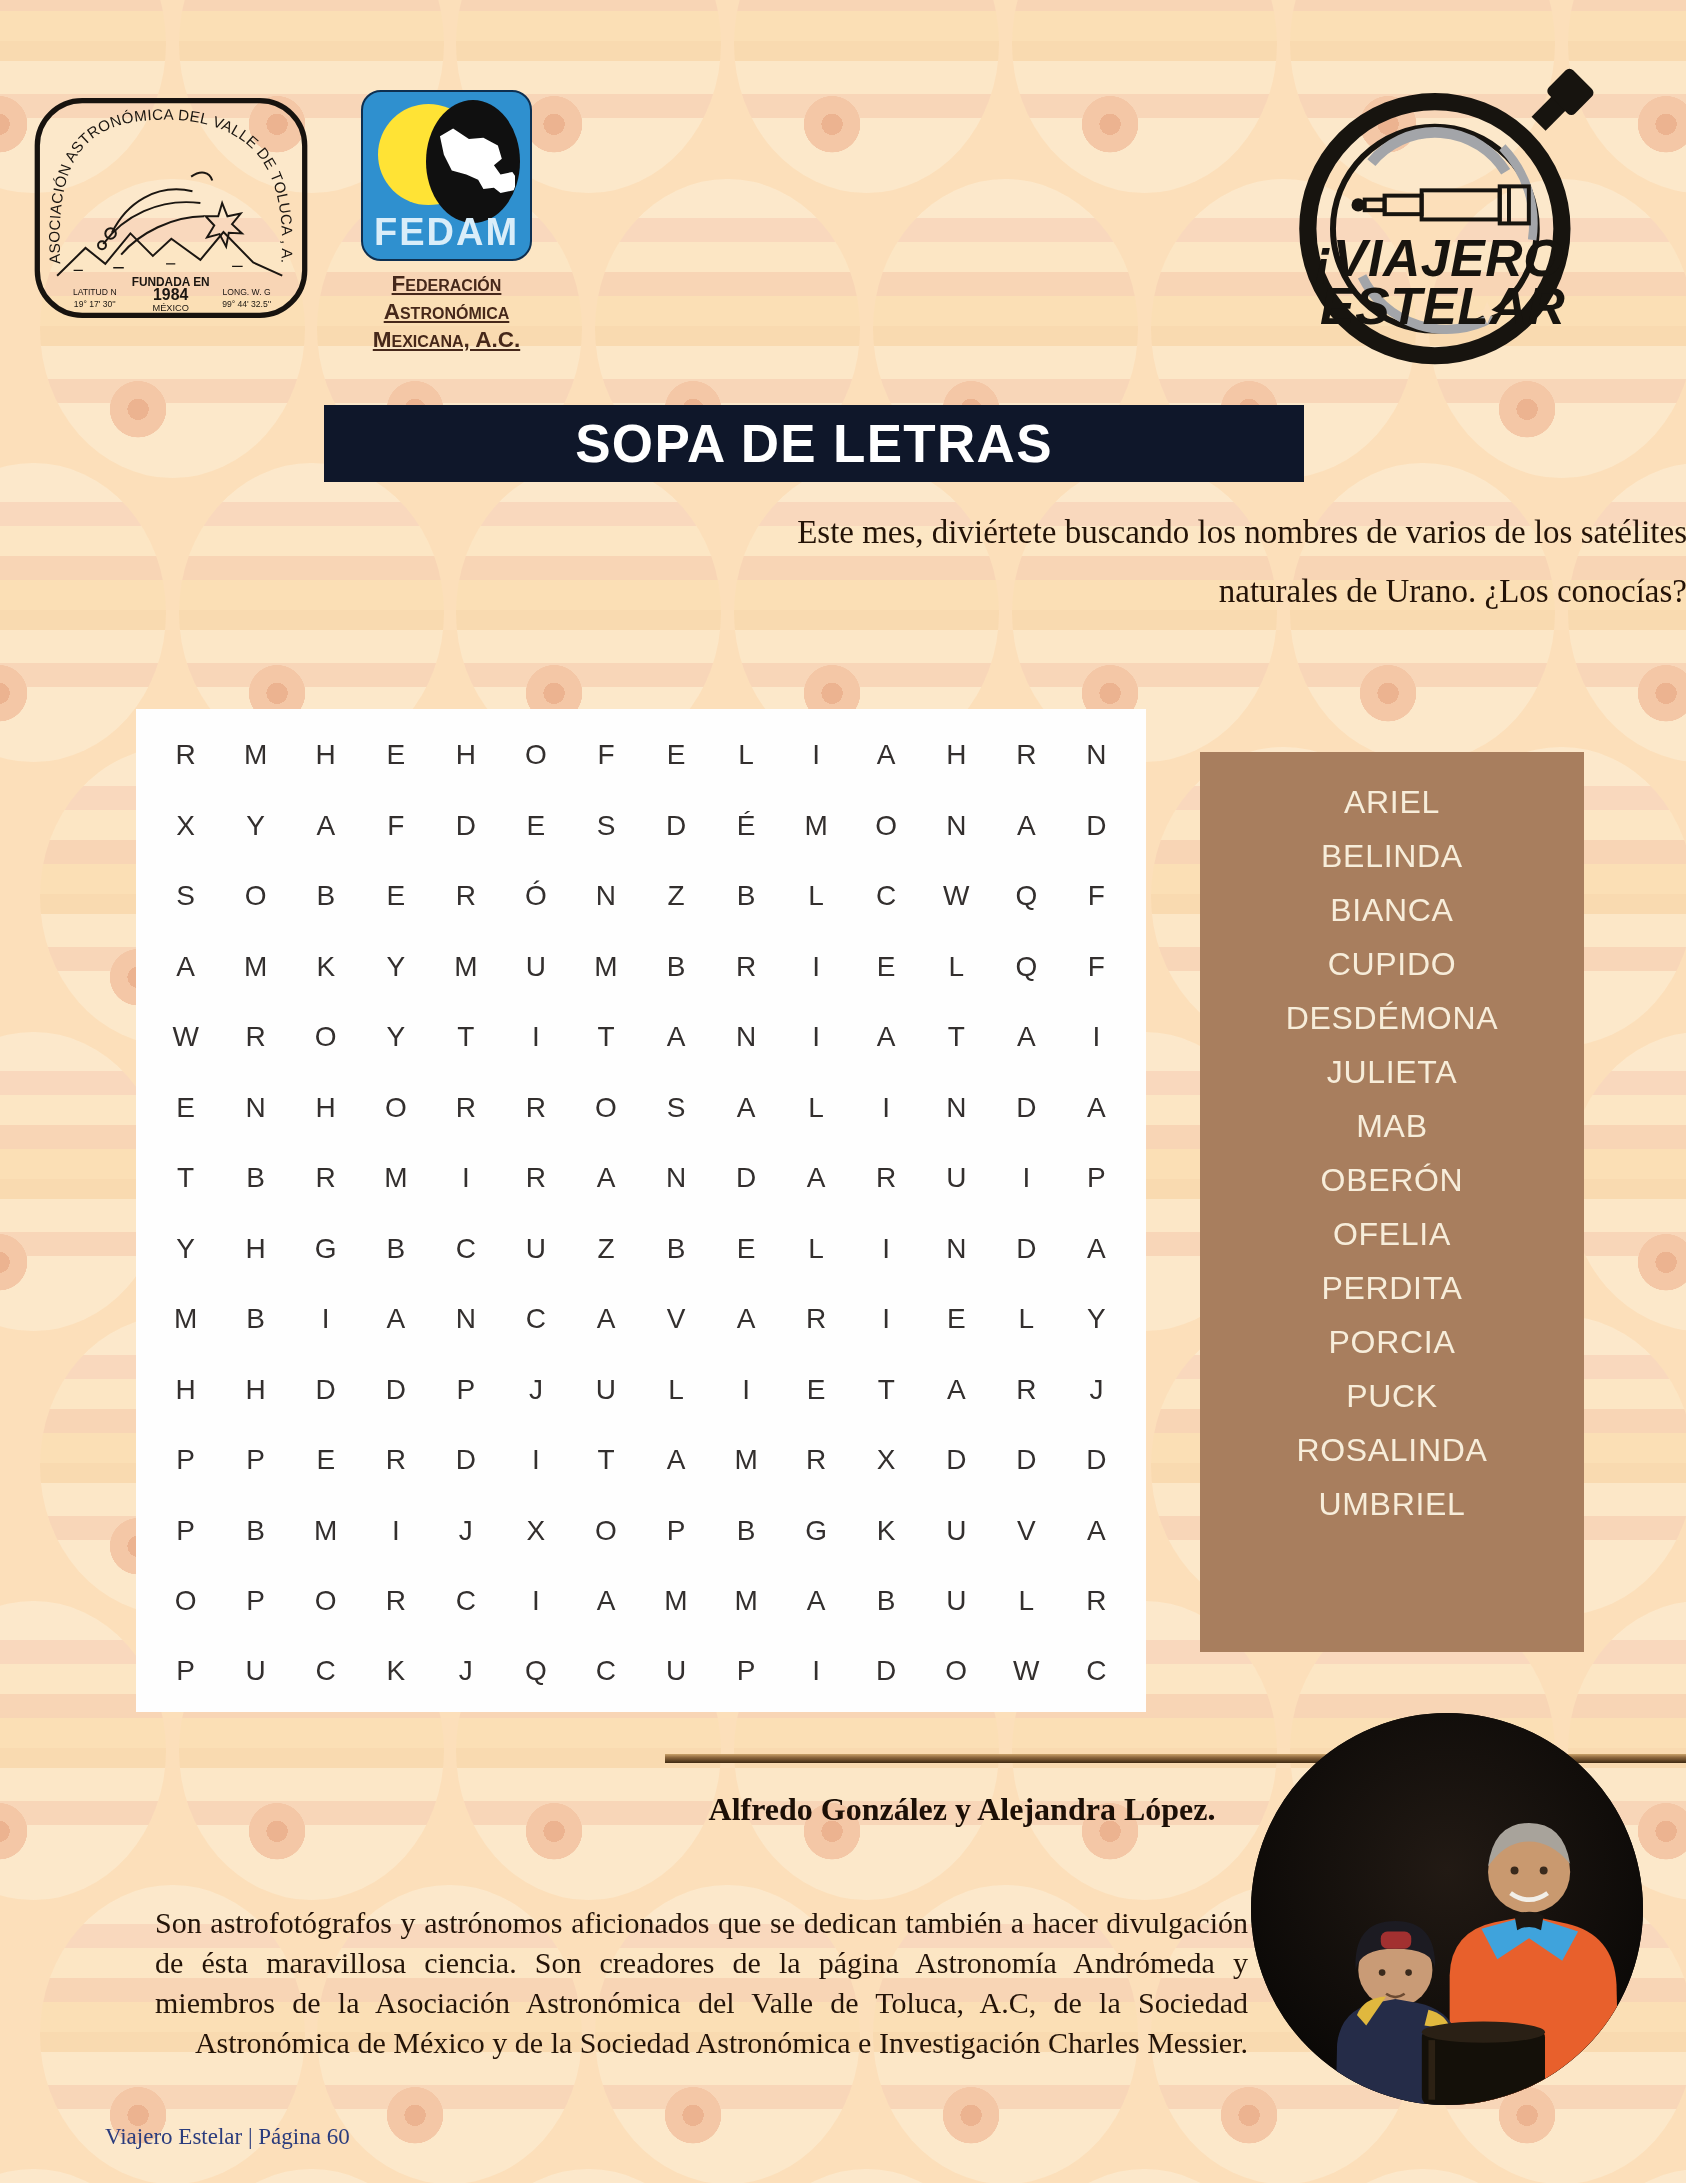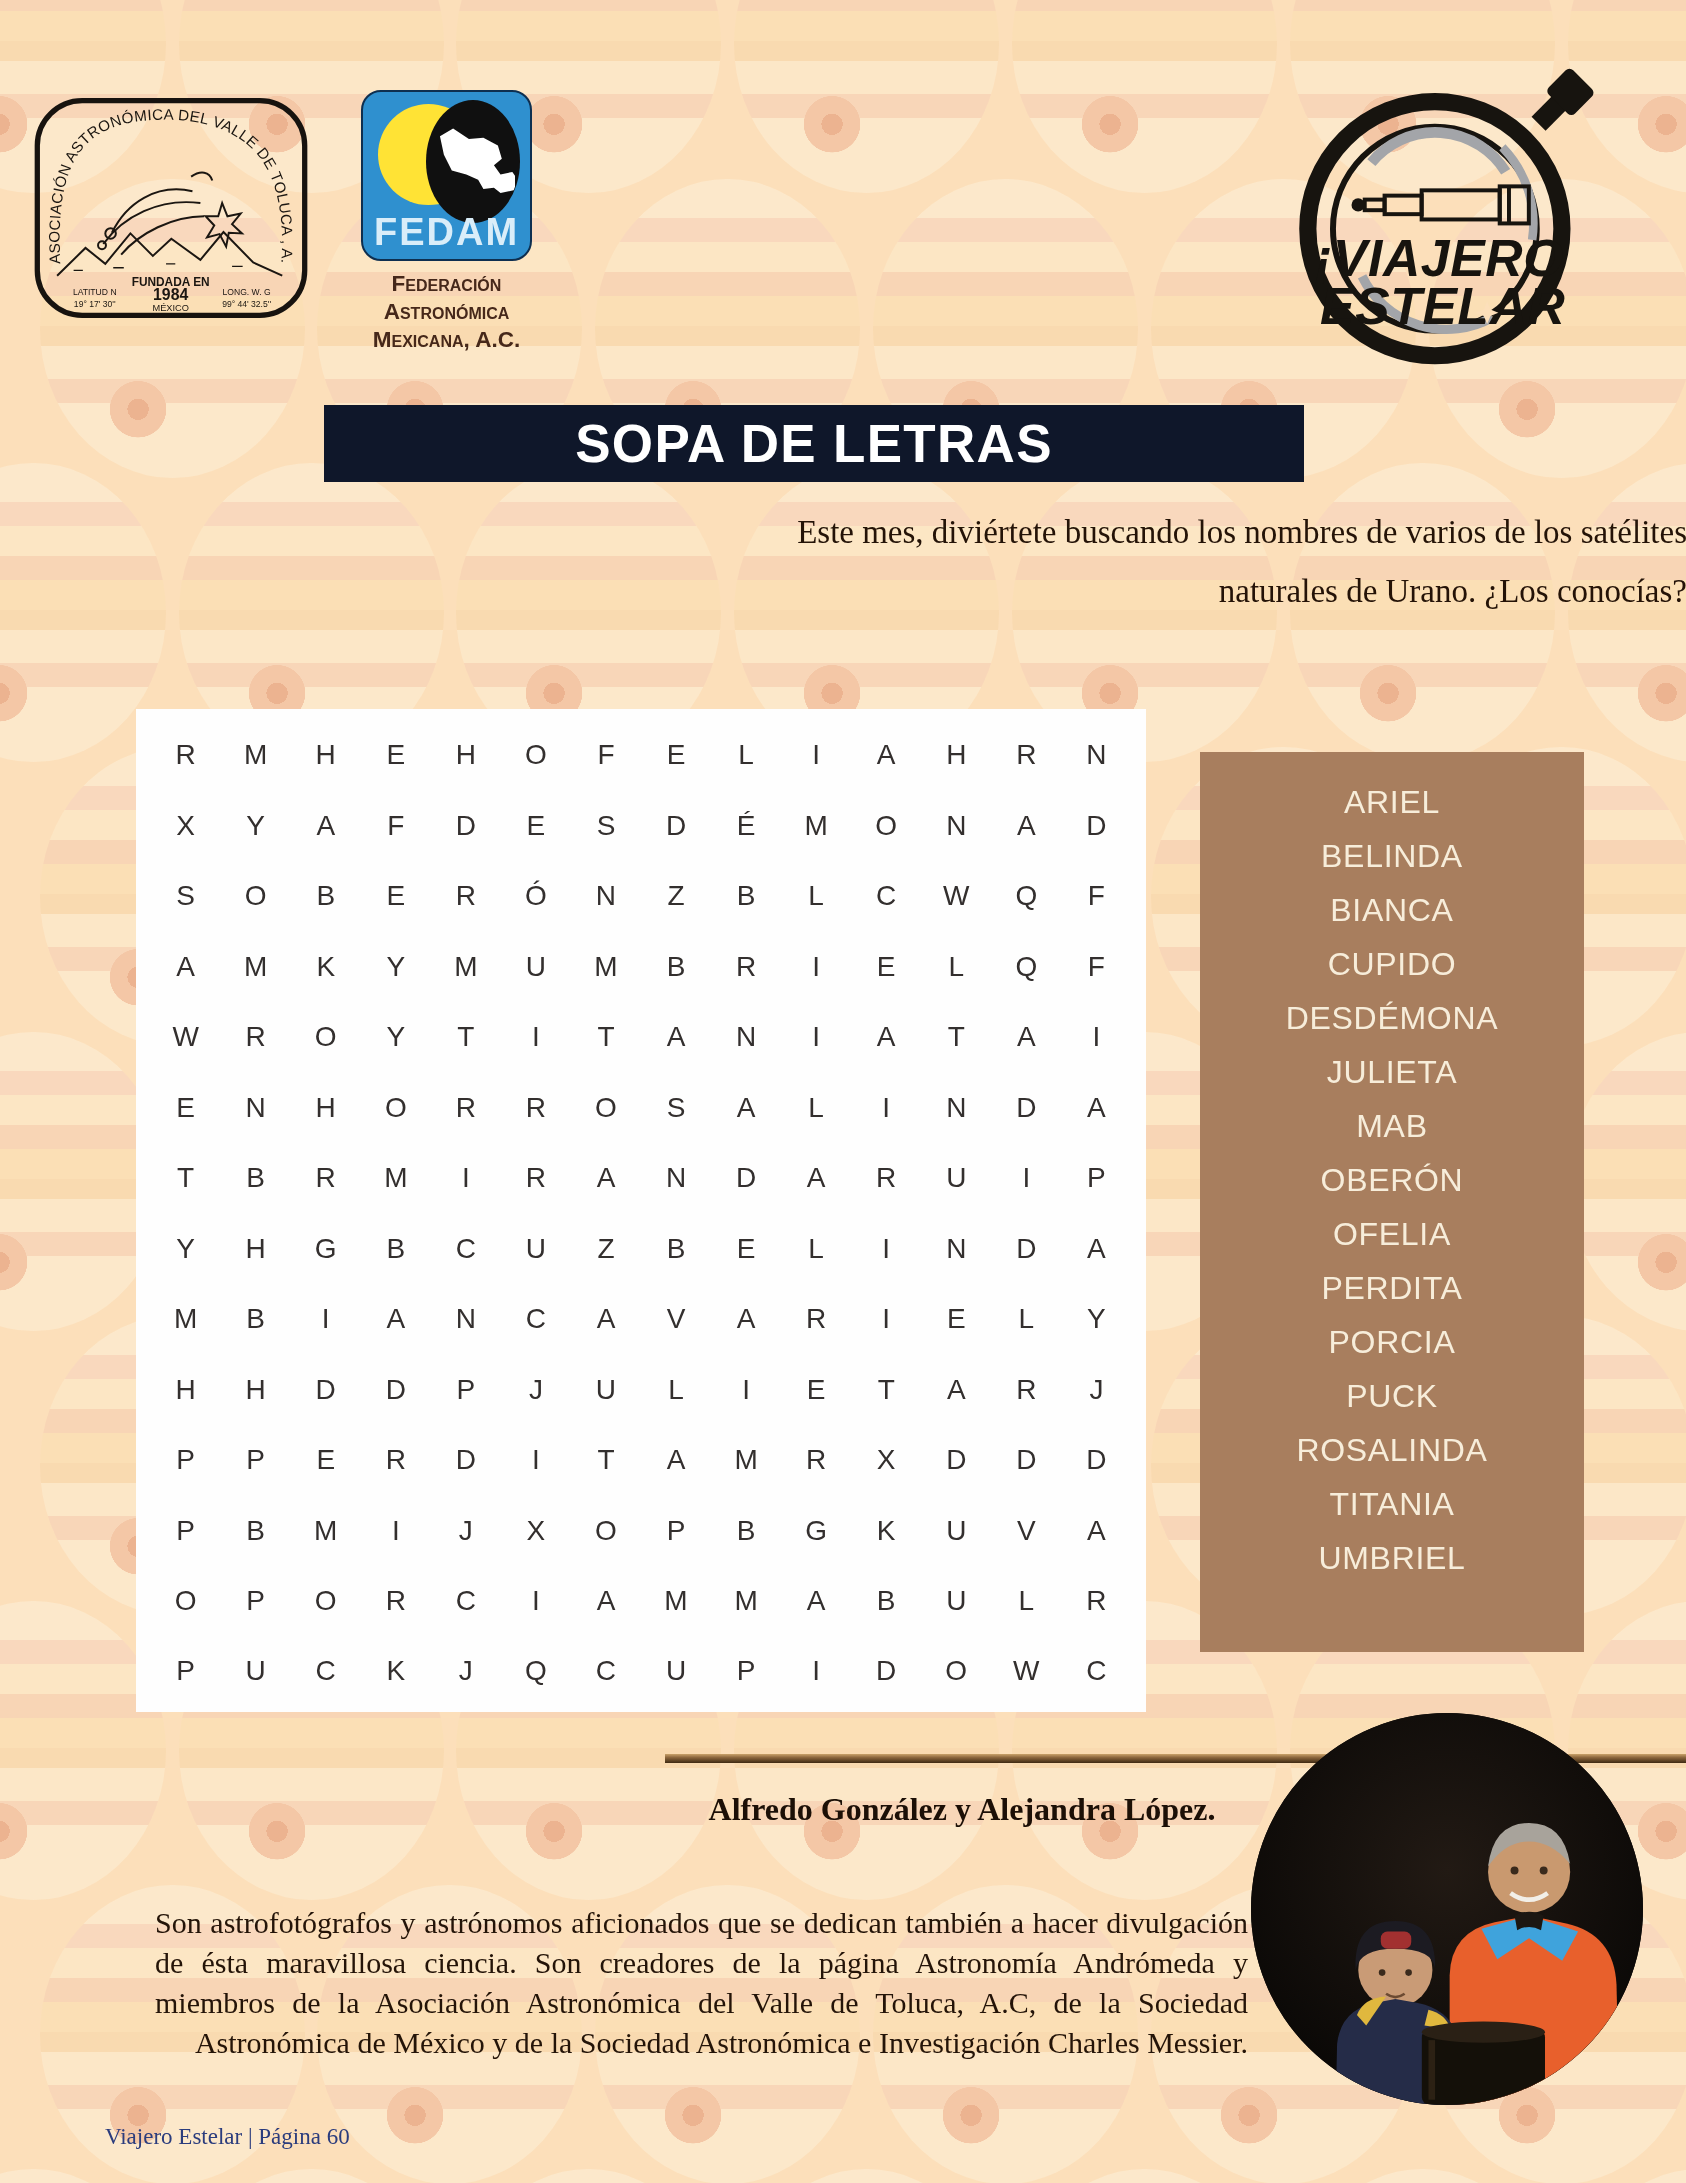--- a/index.html
+++ b/index.html
@@ -36,21 +36,21 @@
   .fedam-moon{position:absolute;left:14.6px;top:12px;width:101px;height:101px;border-radius:50%;background:#ffe335;}
   .fedam-eclipse{position:absolute;left:63px;top:8px;width:94px;height:123px;border-radius:50%;background:#101010;}
   .fedam-map{position:absolute;left:73px;top:26.5px;width:79px;height:86px;}
   .fedam-acronym{
     position:absolute;left:0;right:0;bottom:5.3px;text-align:center;
     font-family:"Liberation Sans",sans-serif;font-weight:bold;font-size:38px;
     color:#d9edf9;letter-spacing:2px;
   }
   .fedam-label{
     margin-top:9.3px;text-align:center;font-family:"Liberation Sans",sans-serif;
-    font-weight:bold;font-variant:small-caps;font-size:22.5px;line-height:28px;color:#46281a;
+    font-weight:bold;font-variant:small-caps;font-size:22.5px;line-height:28px;color:#46281a;text-decoration:underline;
   }
   #logo-viajero{position:absolute;left:1284px;top:58px;z-index:2;}
   
   #title-banner{
     position:absolute;left:324px;top:405px;width:980px;height:77px;z-index:2;
     background:#0f172a;display:flex;align-items:center;justify-content:center;
   }
   #title-banner span{
     font-family:"Liberation Sans",sans-serif;font-weight:bold;font-size:53px;
     color:#ffffff;letter-spacing:1.3px;transform:scaleY(1.02);
@@ -465,21 +465,20 @@
       <div class="word">CUPIDO</div>
       <div class="word">DESDÉMONA</div>
       <div class="word">JULIETA</div>
       <div class="word">MAB</div>
       <div class="word">OBERÓN</div>
       <div class="word">OFELIA</div>
       <div class="word">PERDITA</div>
       <div class="word">PORCIA</div>
       <div class="word">PUCK</div>
       <div class="word">ROSALINDA</div>
-      <div class="word">TITANIA</div>
       <div class="word">UMBRIEL</div>
     </div>
 </div>
 
 <div id="rule"></div>
 <div id="byline">Alfredo González y Alejandra López.</div>
 <p id="bio">Son astrofotógrafos y astrónomos aficionados que se dedican también a hacer divulgación de ésta maravillosa ciencia. Son creadores de la página Astronomía Andrómeda y miembros de la Asociación Astronómica del Valle de Toluca, A.C, de la Sociedad Astronómica de México y de la Sociedad Astronómica e Investigación Charles Messier.</p>
 
 <div id="photo">
   <svg width="392" height="392" viewBox="0 0 592 592">

